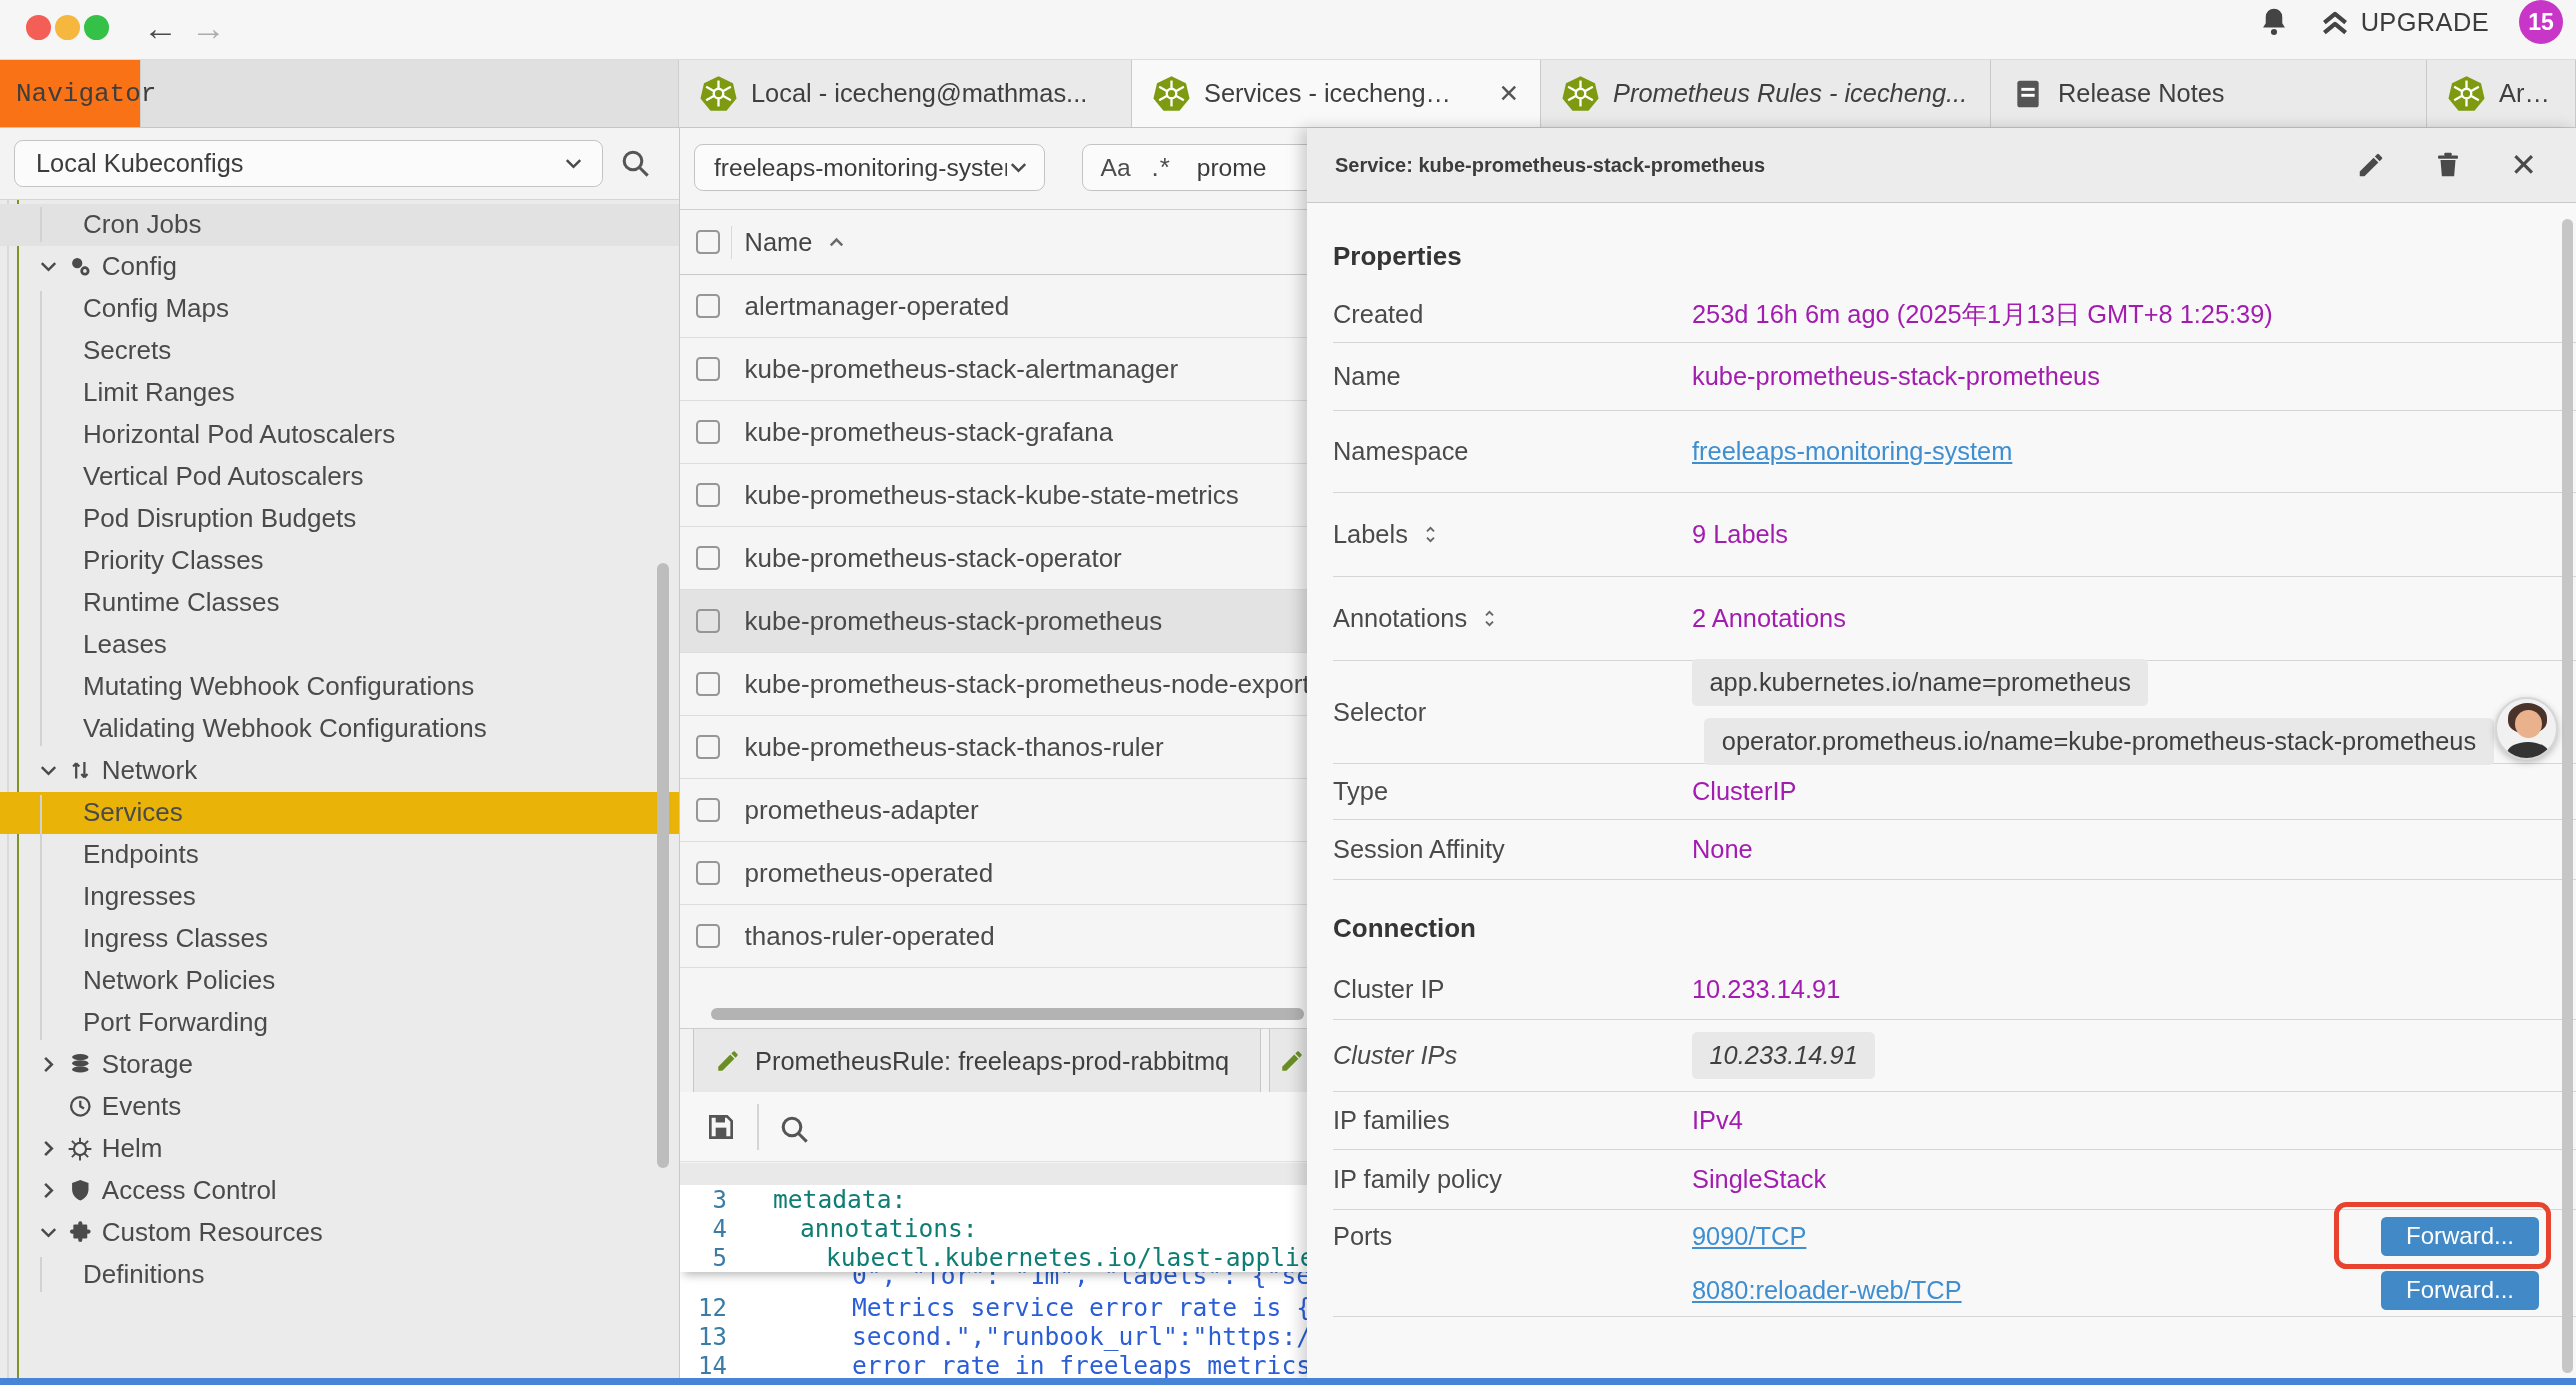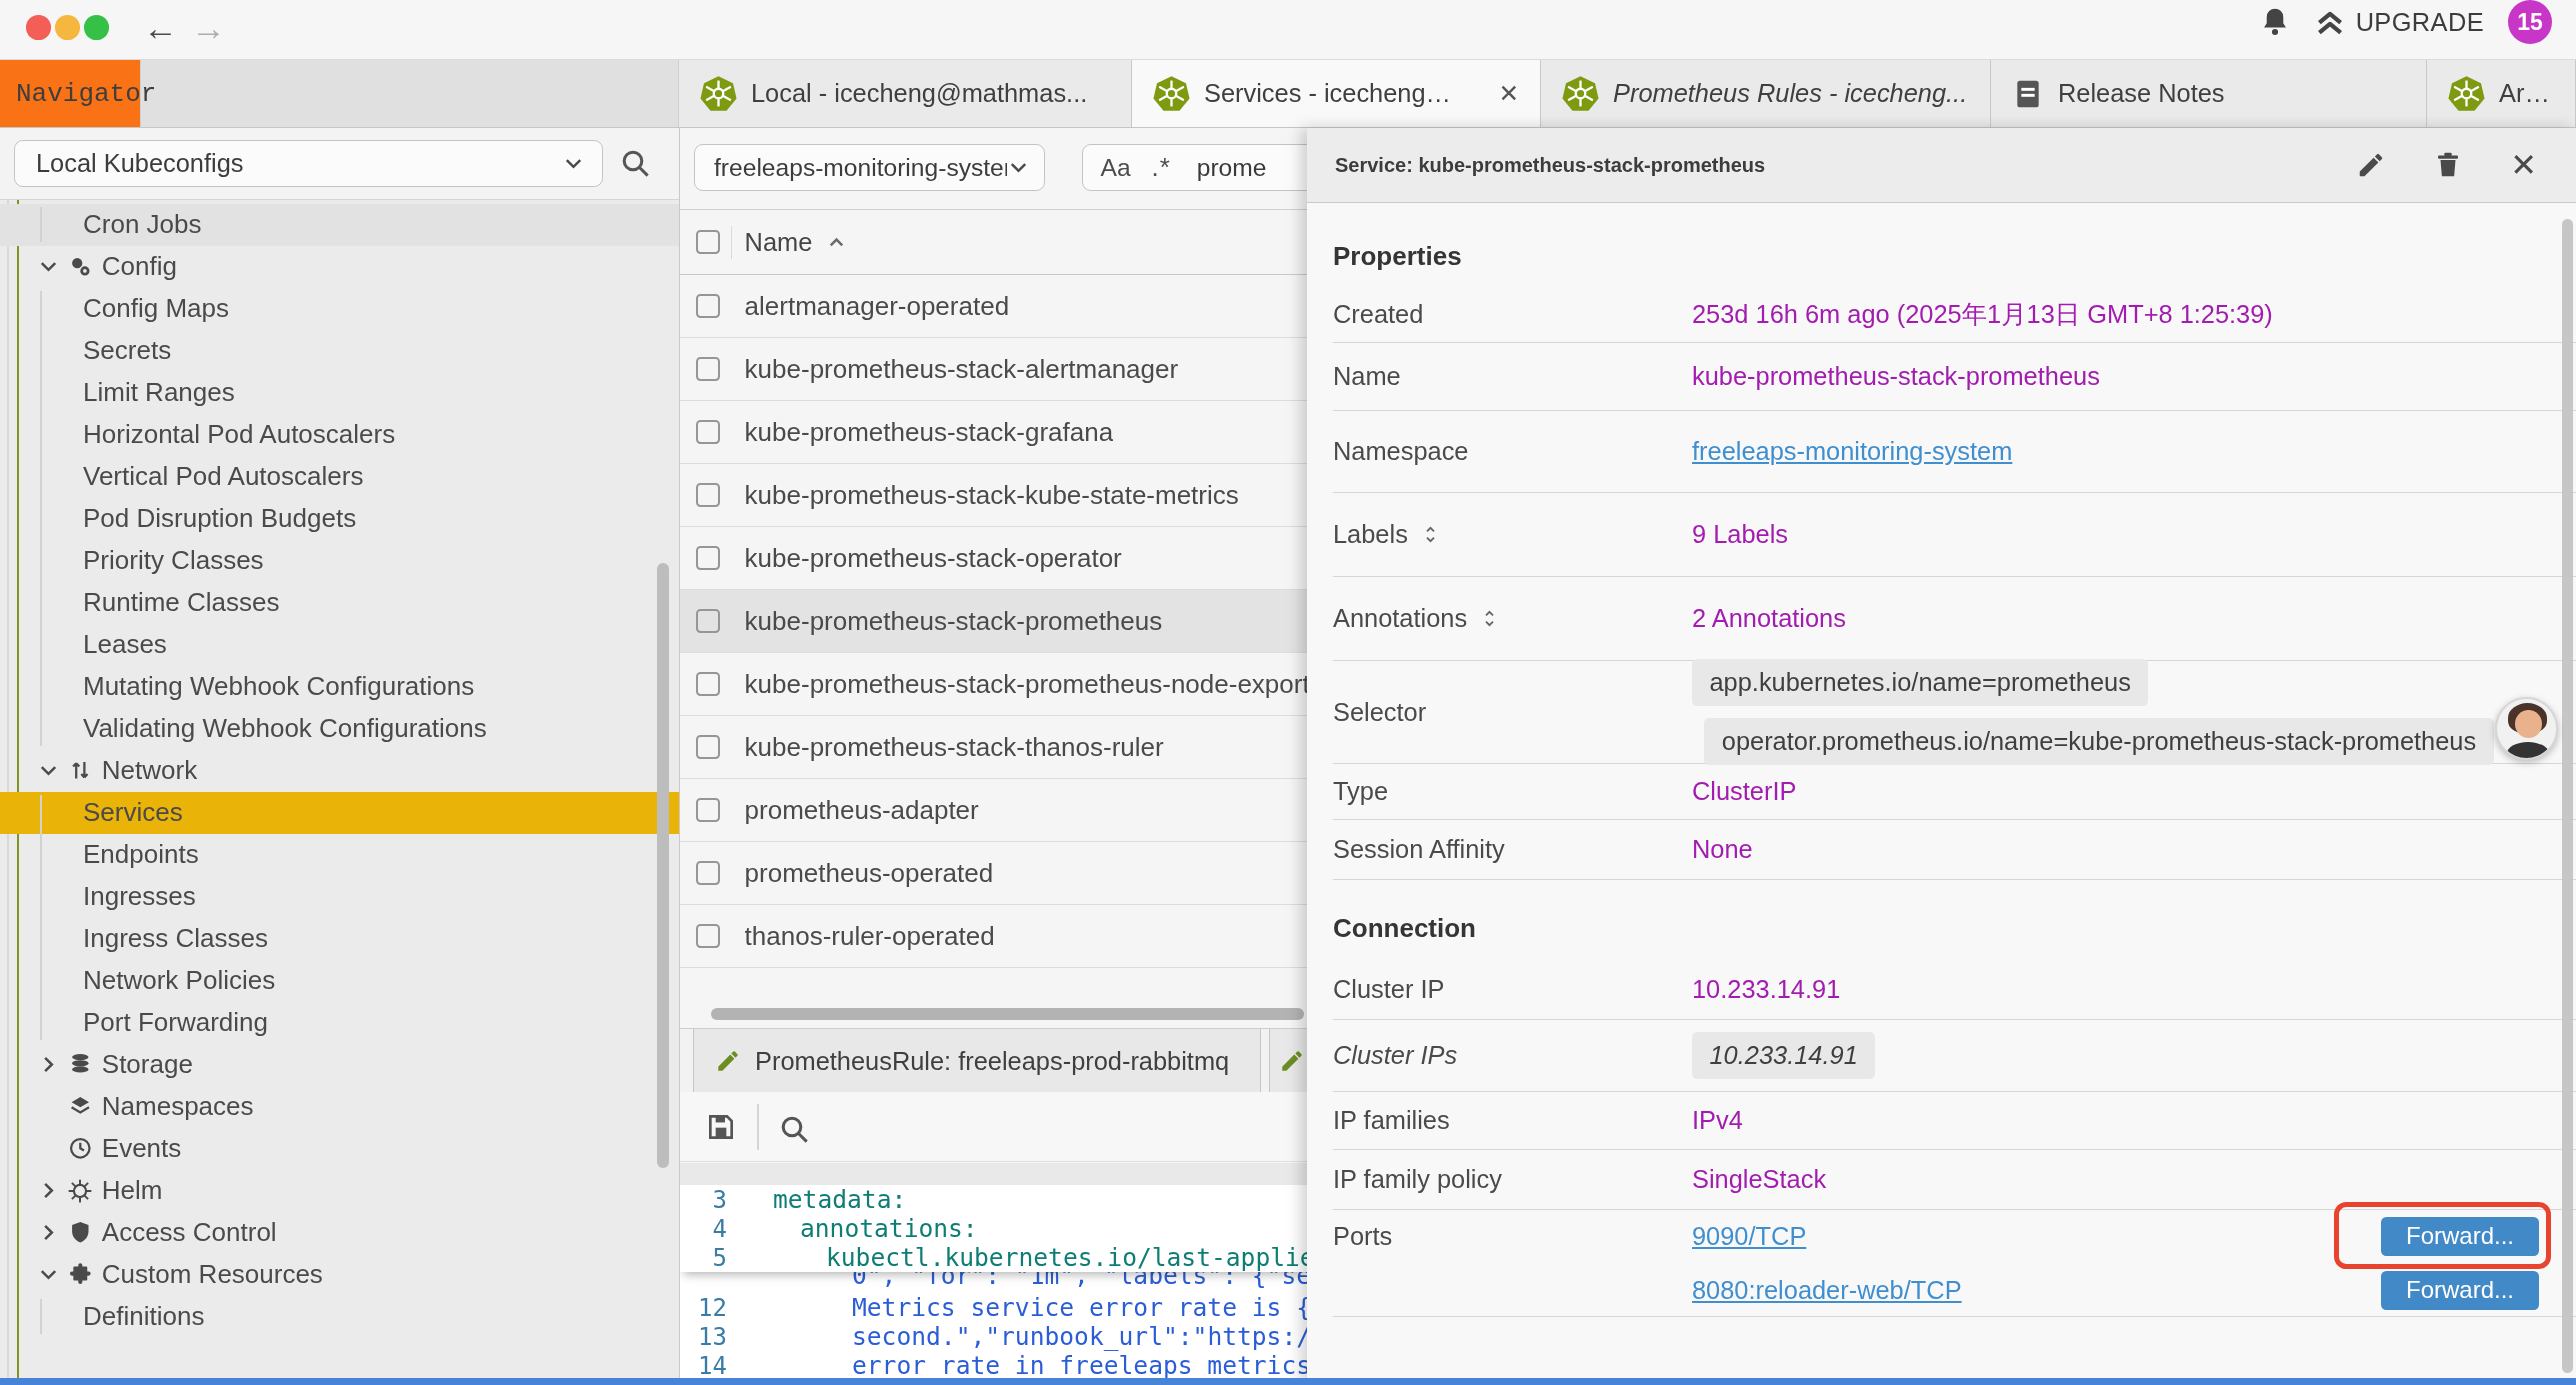--- a/index.html
+++ b/index.html
@@ -9,21 +9,21 @@
 
   
   .titlebar { position:absolute; left:0; top:0; width:2576px; height:60px; background:#f6f6f6; border-bottom:0.9px solid #dcdcdc; }
   .light { position:absolute; top:15px; width:24.6px; height:24.6px; border-radius:50%; }
   .light.red { left:26px; background:#f35e57; }
   .light.amber { left:55px; background:#f6b73e; }
   .light.green { left:84px; background:#35c148; }
   .navarrow { position:absolute; top:7px; font-size:35px; line-height:42px; }
   .navarrow.back { left:143px; color:#4c4c4c; }
   .navarrow.fwd { left:191px; color:#adadad; }
-  .tb-right { position:absolute; right:24px; top:0; height:44px; display:flex; align-items:center; gap:24px; }
+  .tb-right { position:absolute; right:13px; top:0; height:44px; display:flex; align-items:center; gap:30px; }
   .bell-wrap svg { display:block; }
   .upgrade { display:flex; align-items:center; gap:10.5px; font-size:25.4px; color:#3c3c3c; letter-spacing:0.4px; }
   .badge { width:44px; height:44px; border-radius:50%; background:var(--badge-magenta); color:#fff; font-size:23px; font-weight:bold; display:flex; align-items:center; justify-content:center; }
 
   
   .tabstrip { position:absolute; left:0; top:60px; width:2576px; height:68px; background:#e0e0e0; border-bottom:0.9px solid #c6c6c6; display:flex; }
   .navigator-tab { width:141px; flex:none; background:#f97316; border-right:0.9px solid #cfcfcf; display:flex; align-items:center; padding-left:16px; font-size:26px; color:#3e3e3e;font-family:Liberation Mono, monospace; }
   .navfill { width:538px; flex:none; border-right:0.9px solid #cfcfcf; }
   .tab { flex:none; display:flex; align-items:center; gap:14px; padding:0 21px; border-right:0.9px solid #c9c9c9; background:#eaeaea; font-size:25.4px; color:#3f3f3f; overflow:hidden; }
   .tab.active { background:#f9f9f9; }
@@ -352,30 +352,20 @@
                   <ellipse cx="12" cy="17" rx="8" ry="3"></ellipse>
                 </g>
               </svg>
             </span>
       <span class="glabel">Storage</span>
           </div>
           <div class="group-row">
             <span class="chev"></span>
       <span class="gicon">
               <svg width="24.6" height="24.6" viewBox="0 0 24 24" xmlns="http://www.w3.org/2000/svg">
-                <path fill="#4a4a4a" d="M12 3l8.5 5L12 13 3.5 8 12 3z"></path>
-                <path d="M3.5 13l8.5 5 8.5-5" fill="none" stroke="#4a4a4a" stroke-width="2.2"></path>
-              </svg>
-            </span>
-      <span class="glabel">Namespaces</span>
-          </div>
-          <div class="group-row">
-            <span class="chev"></span>
-      <span class="gicon">
-              <svg width="24.6" height="24.6" viewBox="0 0 24 24" xmlns="http://www.w3.org/2000/svg">
                 <g fill="none" stroke="#4a4a4a" stroke-width="2.2">
                   <circle cx="12" cy="12" r="9"></circle>
                   <path d="M12 6.5V12l3.6 2.1"></path>
                 </g>
               </svg>
             </span>
       <span class="glabel">Events</span>
           </div>
           <div class="group-row">
             <span class="chev">

